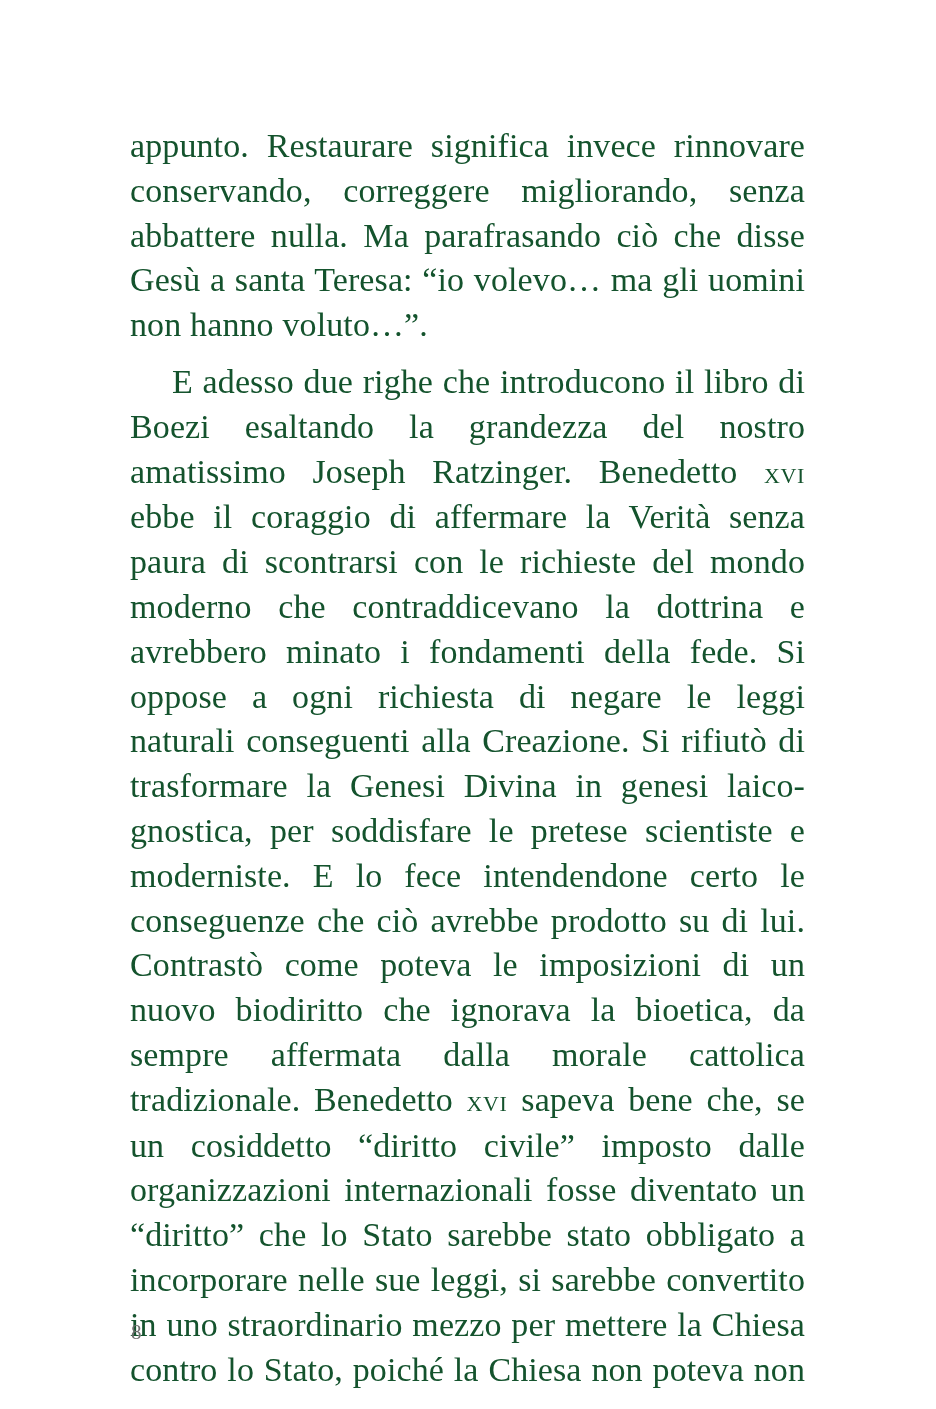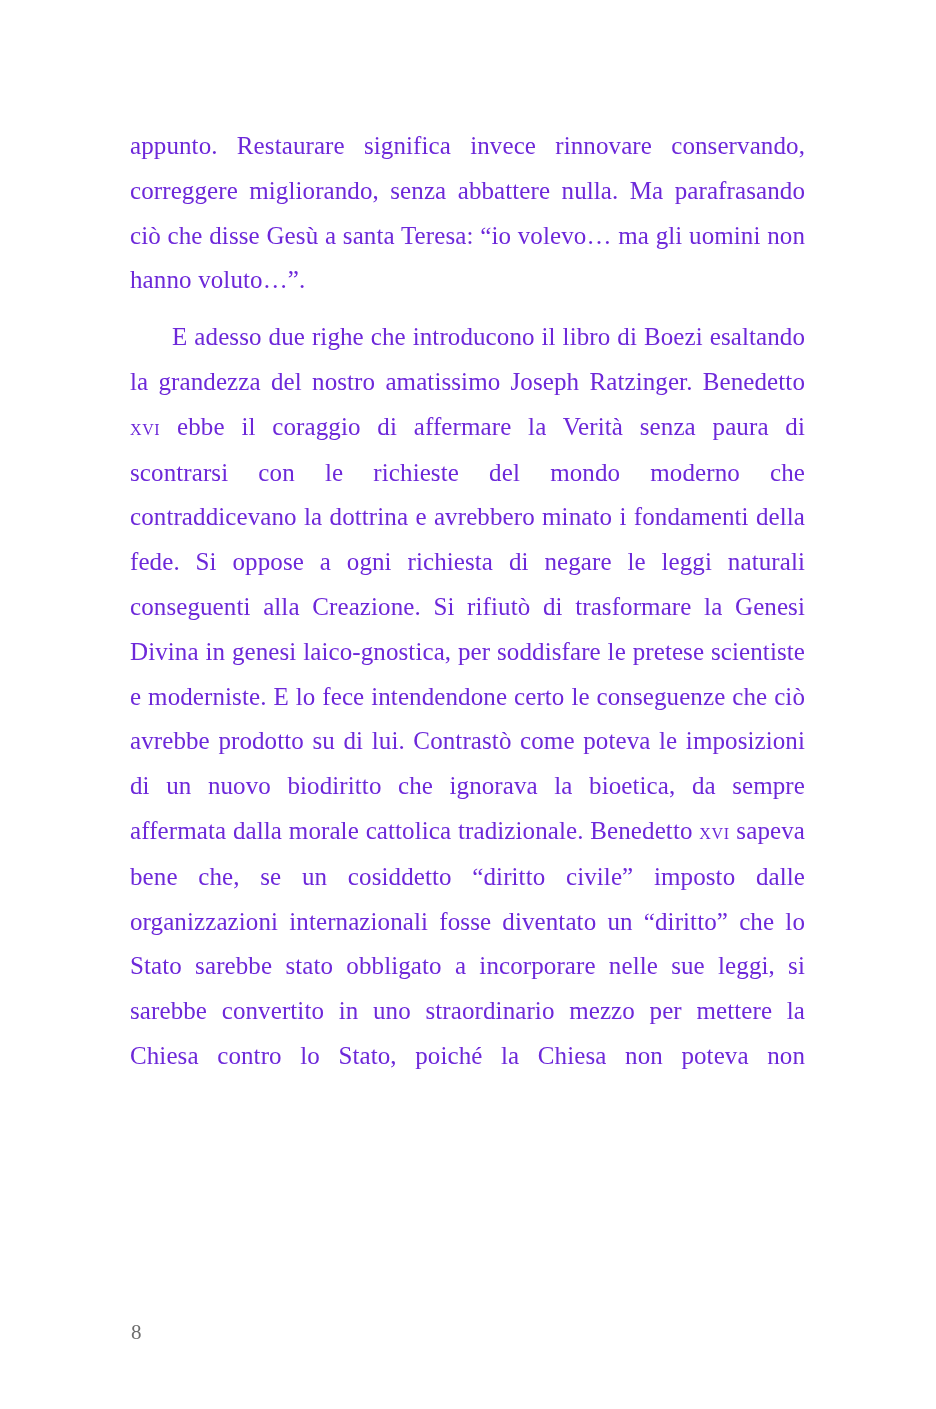--- a/index.html
+++ b/index.html
@@ -17,25 +17,25 @@
     color: #1a1a1a;
   }
   .text-block {
     position: absolute;
     left: 130px;
     top: 124px;
     width: 675px;
   }
   .para {
     margin: 0;
-    font-size: 25px;
+    font-size: 34px;
     line-height: 44.8px;
     text-align: justify;
     text-justify: inter-word;
-    color: #6d28d9;
+    color: #14532d;
     letter-spacing: 0.1px;
     word-spacing: 0.2px;
     hyphens: none;
   }
   .para.indent {
     text-indent: 42px;
     margin-top: 12px;
   }
   
   .para.full-justify {

